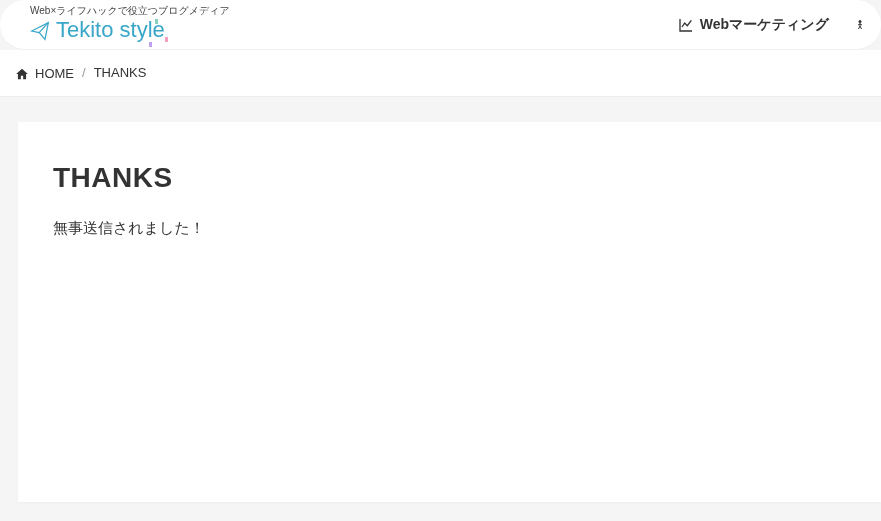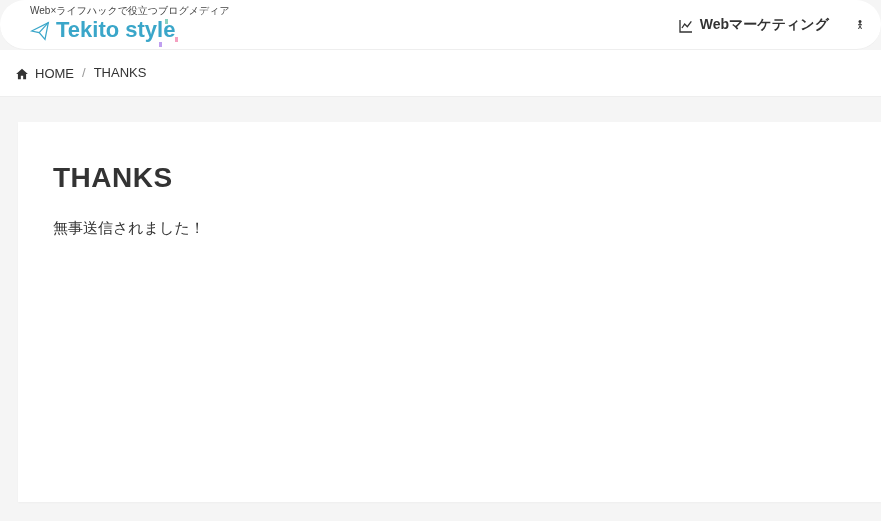--- a/index.html
+++ b/index.html
@@ -1,28 +1,28 @@
 <!DOCTYPE html>
 <html><head>
   <meta charset="utf-8">
   <style>
     * { margin: 0; padding: 0; box-sizing: border-box; }
     body { font-family: -apple-system, BlinkMacSystemFont, "Segoe UI", "Hiragino Sans", "Hiragino Kaku Gothic ProN", Meiryo, sans-serif; background: #f5f5f5; color: #333; width: 881px; height: 521px; overflow: hidden; }
     .header { background: #fff; border-bottom: 1px solid #eee; height: 50px; display: flex; align-items: center; justify-content: space-between; padding: 0 15px 0 30px; position: relative; border-radius: 25px; }
     .header-left { display: flex; flex-direction: column; align-items: flex-start; }
     .tagline { font-size: 10px; color: #444; position: absolute; top: 4px; left: 30px; }
-    .logo { font-family: "Comic Sans MS", cursive, sans-serif; font-size: 22px; color: #3aa6c9; font-weight: 700; display: flex; align-items: center; gap: 6px; margin-top: 10px; position: relative; }
+    .logo { font-family: "Comic Sans MS", cursive, sans-serif; font-size: 22px; color: #3aa6c9; font-weight: 400; display: flex; align-items: center; gap: 6px; margin-top: 10px; position: relative; }
     .logo .plane { color: #3aa6c9; }
     .logo .confetti { position: absolute; right: -10px; top: 0; width: 30px; height: 30px; }
     .confetti span { position: absolute; width: 3px; height: 5px; }
     .confetti .c1 { background: #88d0c0; top: 2px; left: 10px; }
     .confetti .c2 { background: #f5a0c0; top: 20px; left: 20px; }
     .confetti .c3 { background: #c0a0f0; top: 25px; left: 4px; }
     .nav { display: flex; align-items: center; gap: 25px; }
-    .nav-item { display: flex; align-items: flex-end; gap: 6px; font-size: 14px; font-weight: 700; color: #333; text-decoration: none; cursor: pointer; }
+    .nav-item { display: flex; align-items: flex-start; gap: 6px; font-size: 14px; font-weight: 700; color: #333; text-decoration: none; cursor: pointer; }
     .nav-item .icon { font-size: 14px; }
     .nav-partial { width: 12px; overflow: hidden; display: flex; align-items: center; color: #333; font-size: 14px; }
     .breadcrumb { background: #fff; padding: 15px 15px; display: flex; align-items: center; gap: 8px; font-size: 13px; color: #333; border-bottom: 1px solid #eee; }
     .breadcrumb a { color: #333; text-decoration: none; display: flex; align-items: flex-end; gap: 6px; }
     .breadcrumb .sep { color: #999; }
     .breadcrumb .current { color: #333; }
     .content-wrap { padding: 25px 0 0 18px; background: #f5f5f5; }
     .content-card { background: #fff; padding: 40px 35px; min-height: 380px; box-shadow: 0 1px 2px rgba(0,0,0,0.03); }
     .page-title { font-size: 28px; font-weight: 700; color: #333; margin-bottom: 20px; letter-spacing: 0.5px; }
     .page-body { font-size: 15px; color: #333; line-height: 1.8; }

